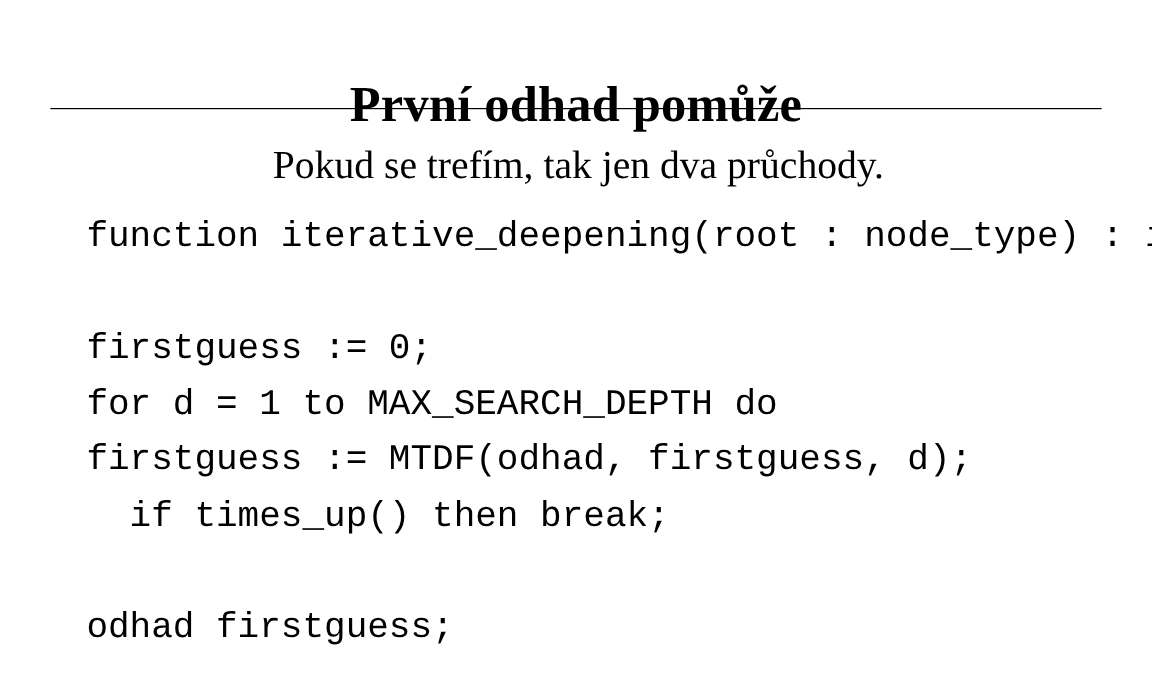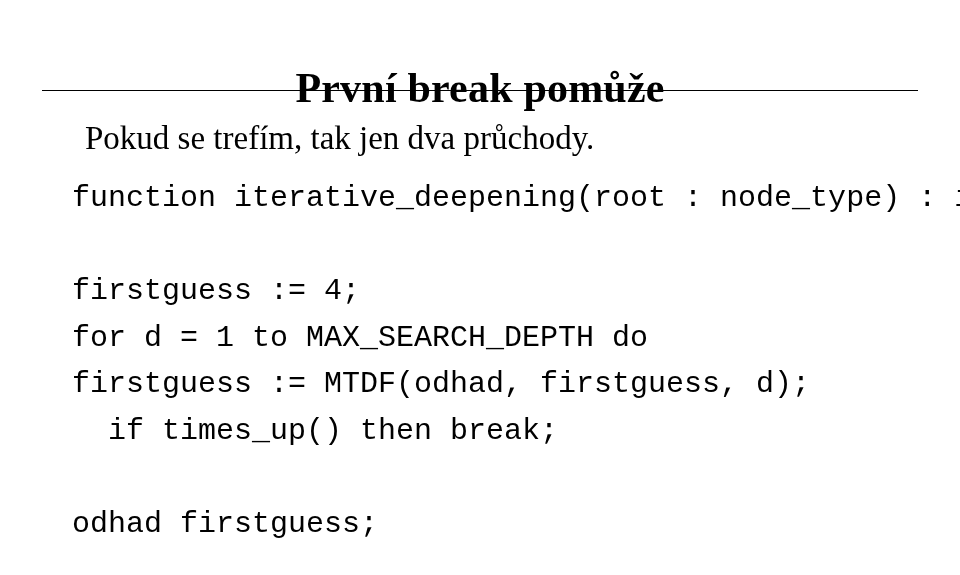--- a/index.html
+++ b/index.html
@@ -32,42 +32,43 @@
     font-weight: 700;
     margin-top: 64px;
     margin-bottom: 8px;
     letter-spacing: 0.2px;
   }
   .subheading {
     font-size: 33px;
     font-weight: 400;
     margin-top: 4px;
     margin-bottom: 18px;
-    margin-left: 25px;
+    margin-left: 4px;
+    text-align: center;
   }
   .code {
     font-family: 'Courier New', Courier, monospace;
     font-size: 30px;
     line-height: 1.55;
     white-space: pre;
     font-weight: 400;
     margin-left: 12px;
   }
 </style>
 </head>
 <body>
 
 <div class="page">
   <div class="rule"></div>
 
-  <div class="title">První break pomůže</div>
+  <div class="title">První odhad pomůže</div>
 
   <div class="subheading">Pokud se trefím, tak jen dva průchody.</div>
 
   <div class="code"><span>function iterative_deepening(root : node_type) : integer;</span>
 
-<span>firstguess := 4;</span>
+<span>firstguess := 0;</span>
 <span>for d = 1 to MAX_SEARCH_DEPTH do</span>
 <span>firstguess := MTDF(odhad, firstguess, d);</span>
 <span>  if times_up() then break;</span>
 
 <span>odhad firstguess;</span></div>
 </div>
 
 </body></html>

